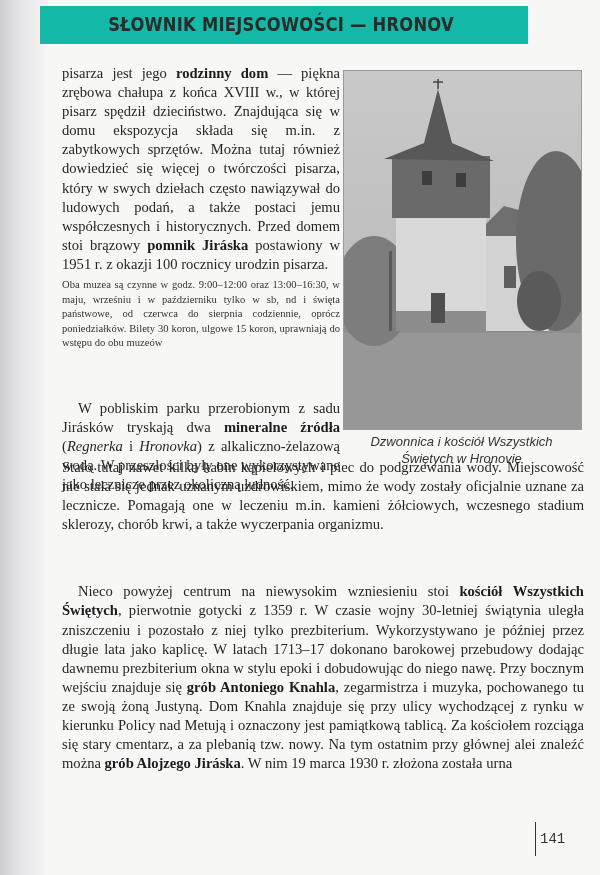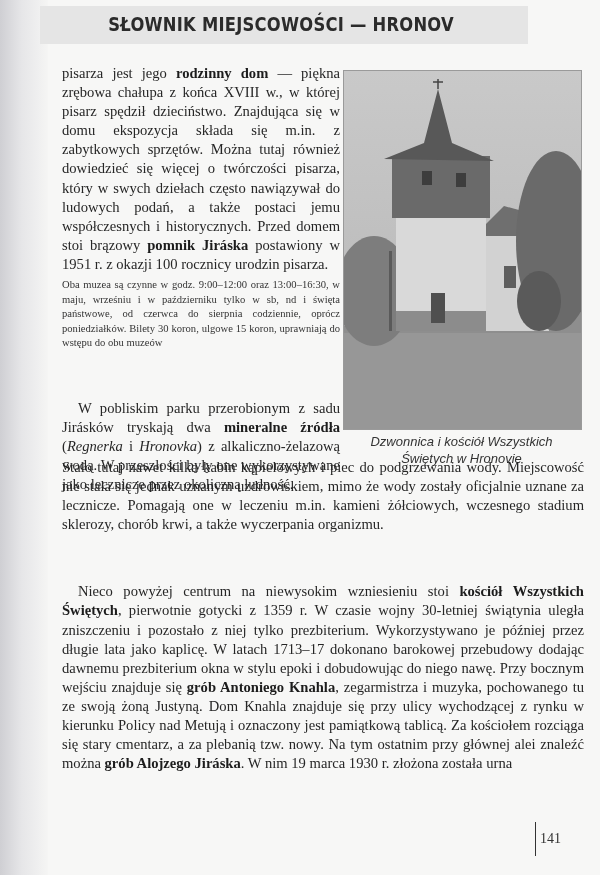--- a/index.html
+++ b/index.html
@@ -1,31 +1,31 @@
 <!DOCTYPE html>
 <html><head>
 <meta charset="utf-8">
 <style>
   html,body{margin:0;padding:0;}
   body{width:600px;height:875px;position:relative;overflow:hidden;background:#f7f7f6;font-family:"DejaVu Serif","Liberation Serif",serif;color:#2a2a2a;}
   .gutter{position:absolute;left:0;top:0;width:48px;height:875px;background:linear-gradient(to right,#cfcfd3 0%,#e6e6e8 45%,#f5f5f4 100%);}
-  .header-band{position:absolute;left:40px;top:6px;width:488px;height:38px;background:#e5e5e5;}
+  .header-band{position:absolute;left:40px;top:6px;width:488px;height:38px;background:#14b8a6;}
   .header-title{position:absolute;left:0;right:74px;top:7px;text-align:right;font-family:"DejaVu Sans","Liberation Sans",sans-serif;font-weight:bold;font-size:19px;letter-spacing:0.3px;color:#2b2b2b;transform:scaleX(0.86);transform-origin:right center;}
   .text{position:absolute;font-family:"Liberation Serif","DejaVu Serif",serif;font-size:14.6px;line-height:19.1px;color:#262626;}
   .col-left{left:62px;top:64px;width:278px;}
   .col-full{left:62px;width:522px;}
   .p{margin:0;text-align:justify;}
   .indent{text-indent:16px;margin-top:48px;}
   b{font-weight:bold;color:#1c1c1c;}
   .info{font-family:Liberation Serif, serif;font-size:10.6px;line-height:14.6px;color:#333;text-align:justify;margin:4px 0 6px 0;}
   .photo{position:absolute;left:343px;top:70px;width:237px;height:358px;border:1px solid #9a9a9a;overflow:hidden;}
   .caption{position:absolute;left:343px;top:433px;width:237px;text-align:center;font-style:italic;font-family:Liberation Sans, sans-serif;font-size:13px;line-height:17px;color:#333;}
   .pagenum-wrap{position:absolute;left:535px;top:822px;height:34px;display:flex;align-items:center;}
   .pagenum-rule{width:1px;height:34px;background:#333;margin-right:4px;}
-  .pagenum{font-family:Liberation Serif, serif;font-size:14px;color:#333;}
+  .pagenum{font-family:Liberation Mono, monospace;font-size:14px;color:#333;}
 </style>
 </head>
 <body>
 
 <div class="gutter"></div>
 
 <div class="header-band">
   <div class="header-title">SŁOWNIK MIEJSCOWOŚCI — HRONOV</div>
 </div>
 

